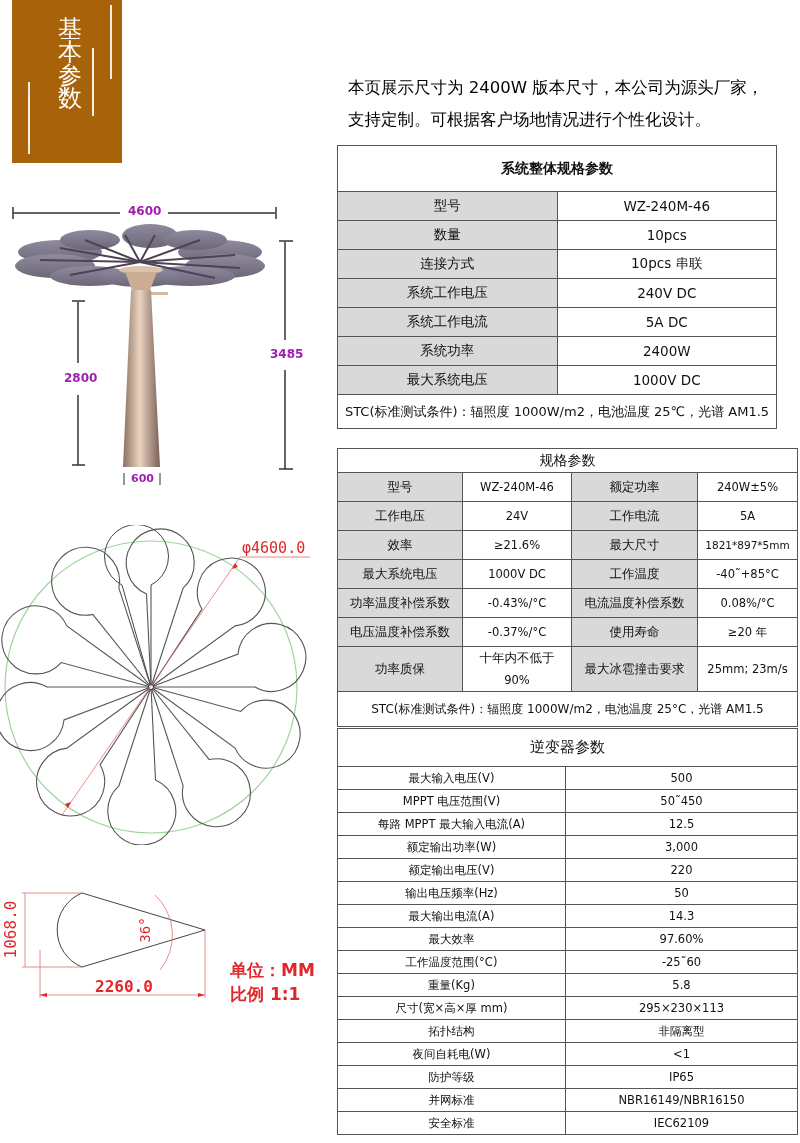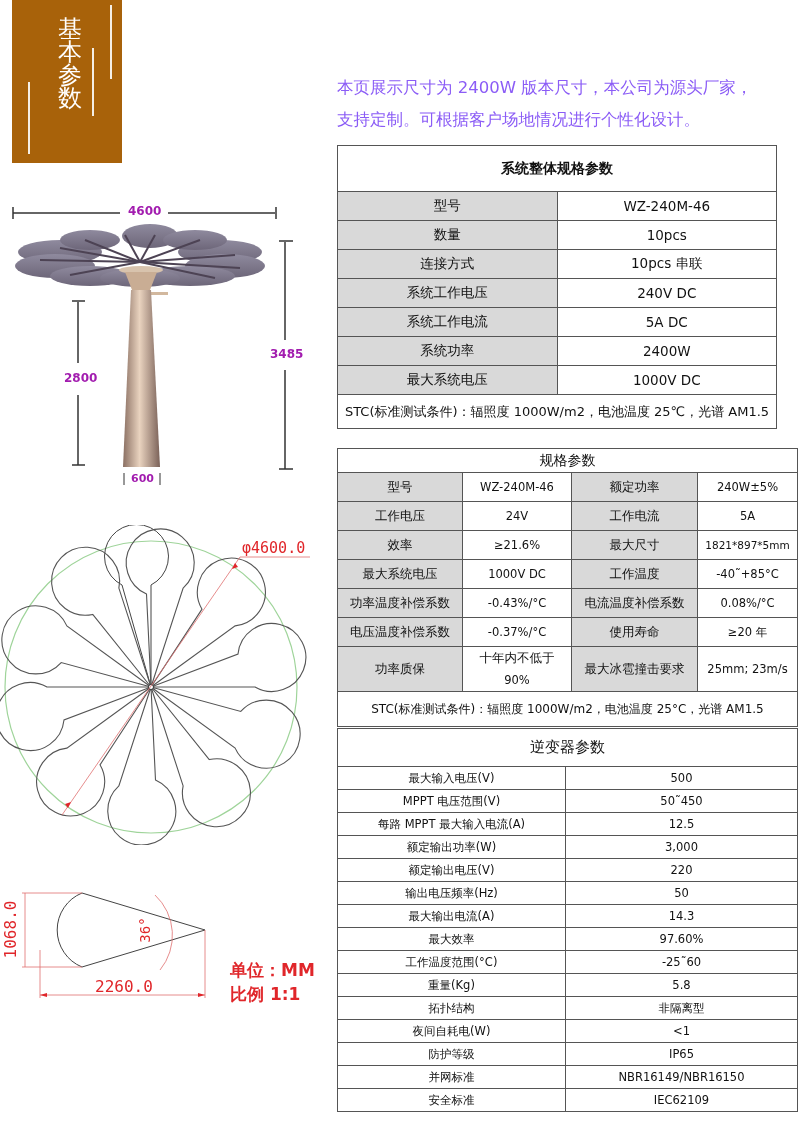--- a/index.html
+++ b/index.html
@@ -8,21 +8,21 @@
   .abs { position: absolute; }
 
   
   .title-block { left: 12px; top: 0; width: 110px; height: 163px; background: #a8620a; }
   .title-text { position: absolute; left: 38px; top: 18px; width: 40px; color: #fff;
                 font-size: 24px; line-height: 23px; text-align: center; letter-spacing: 0; }
   .title-text span { display: block; height: 23px; }
   .deco-line { position: absolute; background: #f5efe6; width: 2px; }
 
   
-  .intro { left: 337px; top: 72px; width: 440px; font-size: 16.5px; line-height: 32px; color: #8b5cf6; }
+  .intro { left: 348px; top: 72px; width: 440px; font-size: 16.5px; line-height: 32px; color: #000000; }
 
   
   table { border-collapse: collapse; table-layout: fixed; }
   td { border: 1px solid #555; text-align: center; vertical-align: middle; padding: 0; }
   .t1 { left: 337px; top: 145px; width: 440px; }
   .t1 td { font-size: 13.5px; height: 28px; }
   .t1 .hdr td { height: 45px; font-weight: bold; font-size: 14px; }
   .t1 .lbl { background: #d9d9d9; width: 115px; }
   .t1 .note td { height: 33px; font-size: 13px; }
 
@@ -168,21 +168,21 @@
       <line x1="25" y1="13" x2="25" y2="87"></line>
       <line x1="40" y1="70" x2="40" y2="118"></line>
       <line x1="205" y1="50" x2="205" y2="118"></line>
       <line x1="40" y1="115" x2="205" y2="115"></line>
       <path d="M155,15 A55,55 0 0 1 160,90"></path>
     </g>
     <polygon points="40,115 47,113 47,117" fill="#e0262a"></polygon>
     <polygon points="205,115 198,113 198,117" fill="#e0262a"></polygon>
   </svg>
   <div class="red-label" style="left:-18px;top:40px;font-size:16px;transform:rotate(-90deg);">1068.0</div>
-  <div class="red-label" style="left:95px;top:97px;font-size:16px;">2260.0</div>
+  <div class="red-label" style="left:95px;top:97px;font-size:16px;font-weight:bold;">2260.0</div>
   <div class="red-label" style="left:132px;top:42px;font-size:14px;transform:rotate(-90deg);">36°</div>
   <div class="red-label" style="left:230px;top:79px;font-size:17px;font-weight:bold;font-family:'DejaVu Sans',sans-serif;">单位：MM</div>
   <div class="red-label" style="left:230px;top:103px;font-size:17px;font-weight:bold;font-family:'DejaVu Sans',sans-serif;">比例 1:1</div>
 </div>
 
 <table class="abs t1">
   <tbody>
       <tr class="hdr">
         <td colspan="2">系统整体规格参数</td>
       </tr>
@@ -325,20 +325,24 @@
       </tr>
   <tr>
         <td>工作温度范围(°C)</td>
         <td>-25˜60</td>
       </tr>
   <tr>
         <td>重量(Kg)</td>
         <td>5.8</td>
       </tr>
   <tr>
+        <td>尺寸(宽×高×厚 mm)</td>
+        <td>295×230×113</td>
+      </tr>
+  <tr>
         <td>拓扑结构</td>
         <td>非隔离型</td>
       </tr>
   <tr>
         <td>夜间自耗电(W)</td>
         <td>&lt;1</td>
       </tr>
   <tr>
         <td>防护等级</td>
         <td>IP65</td>

